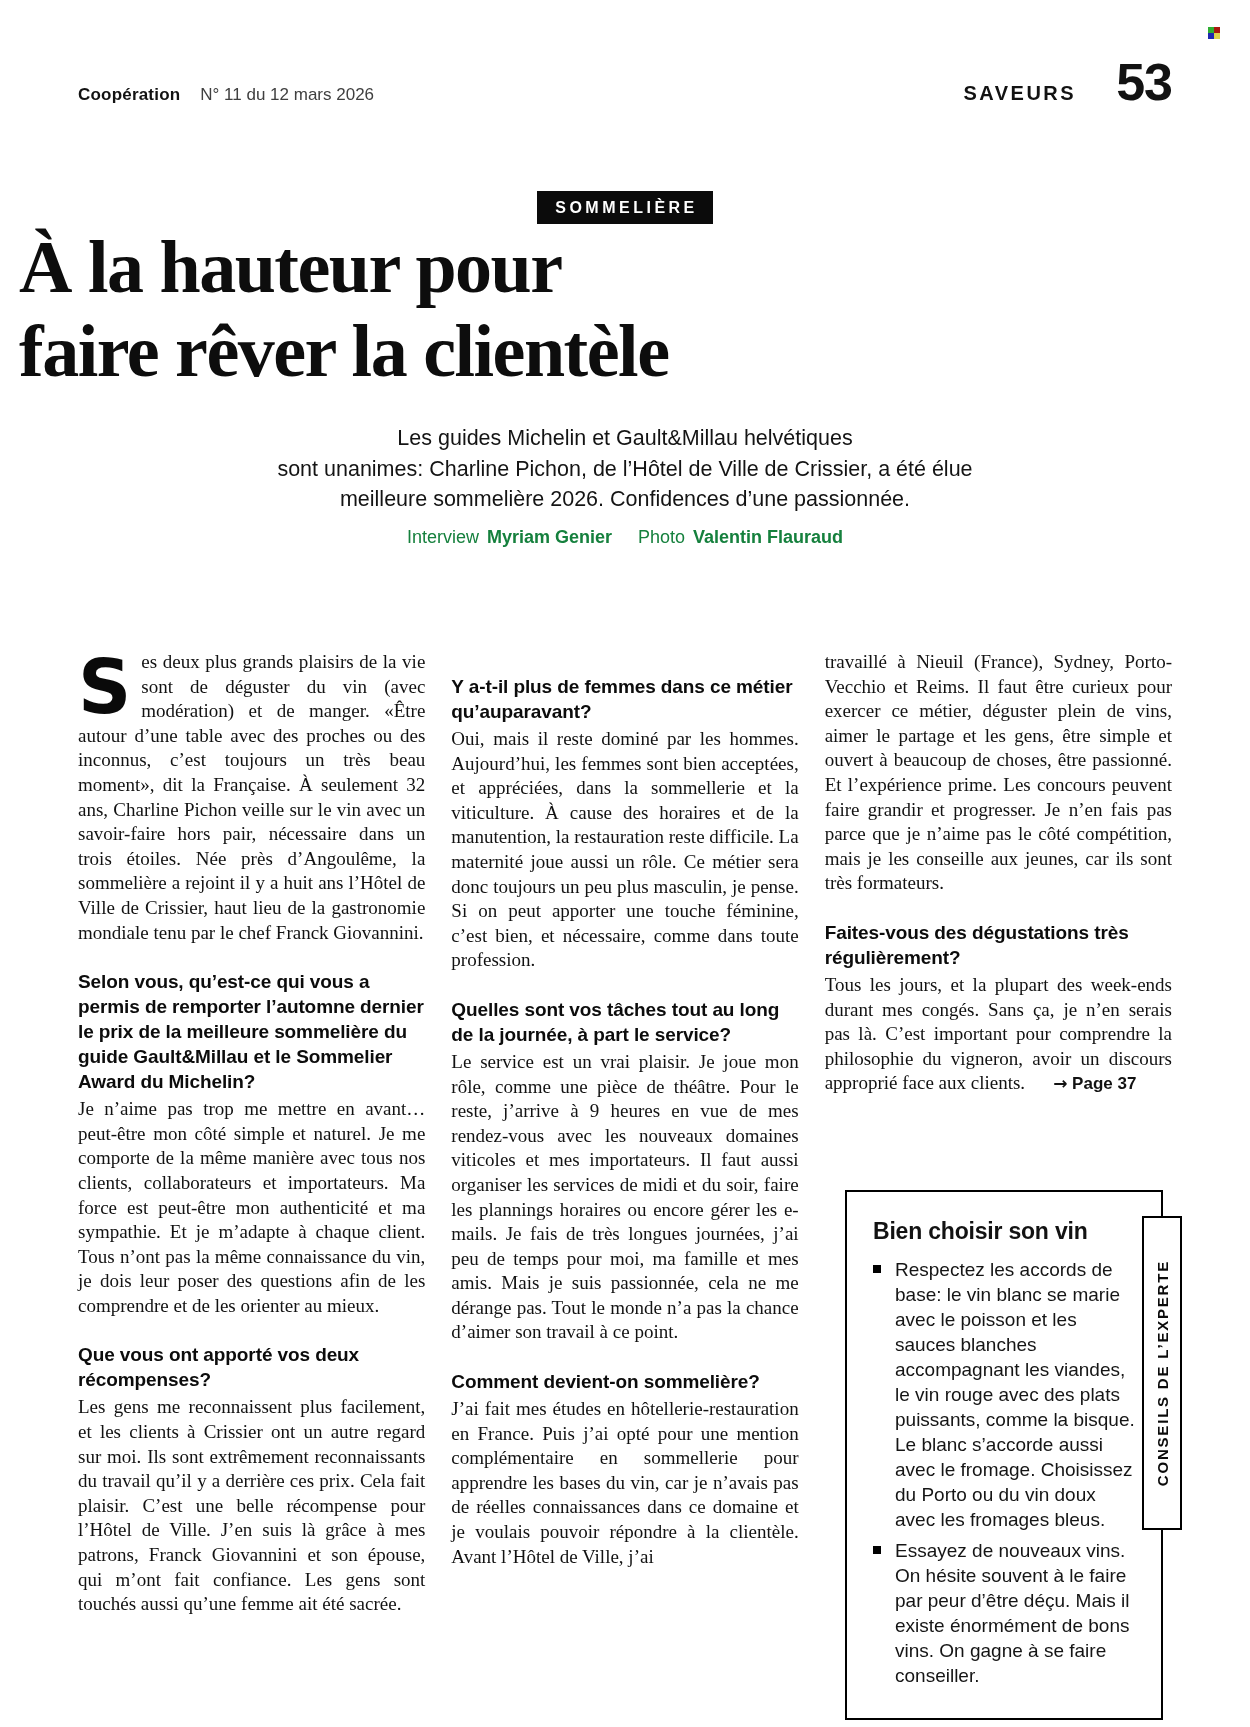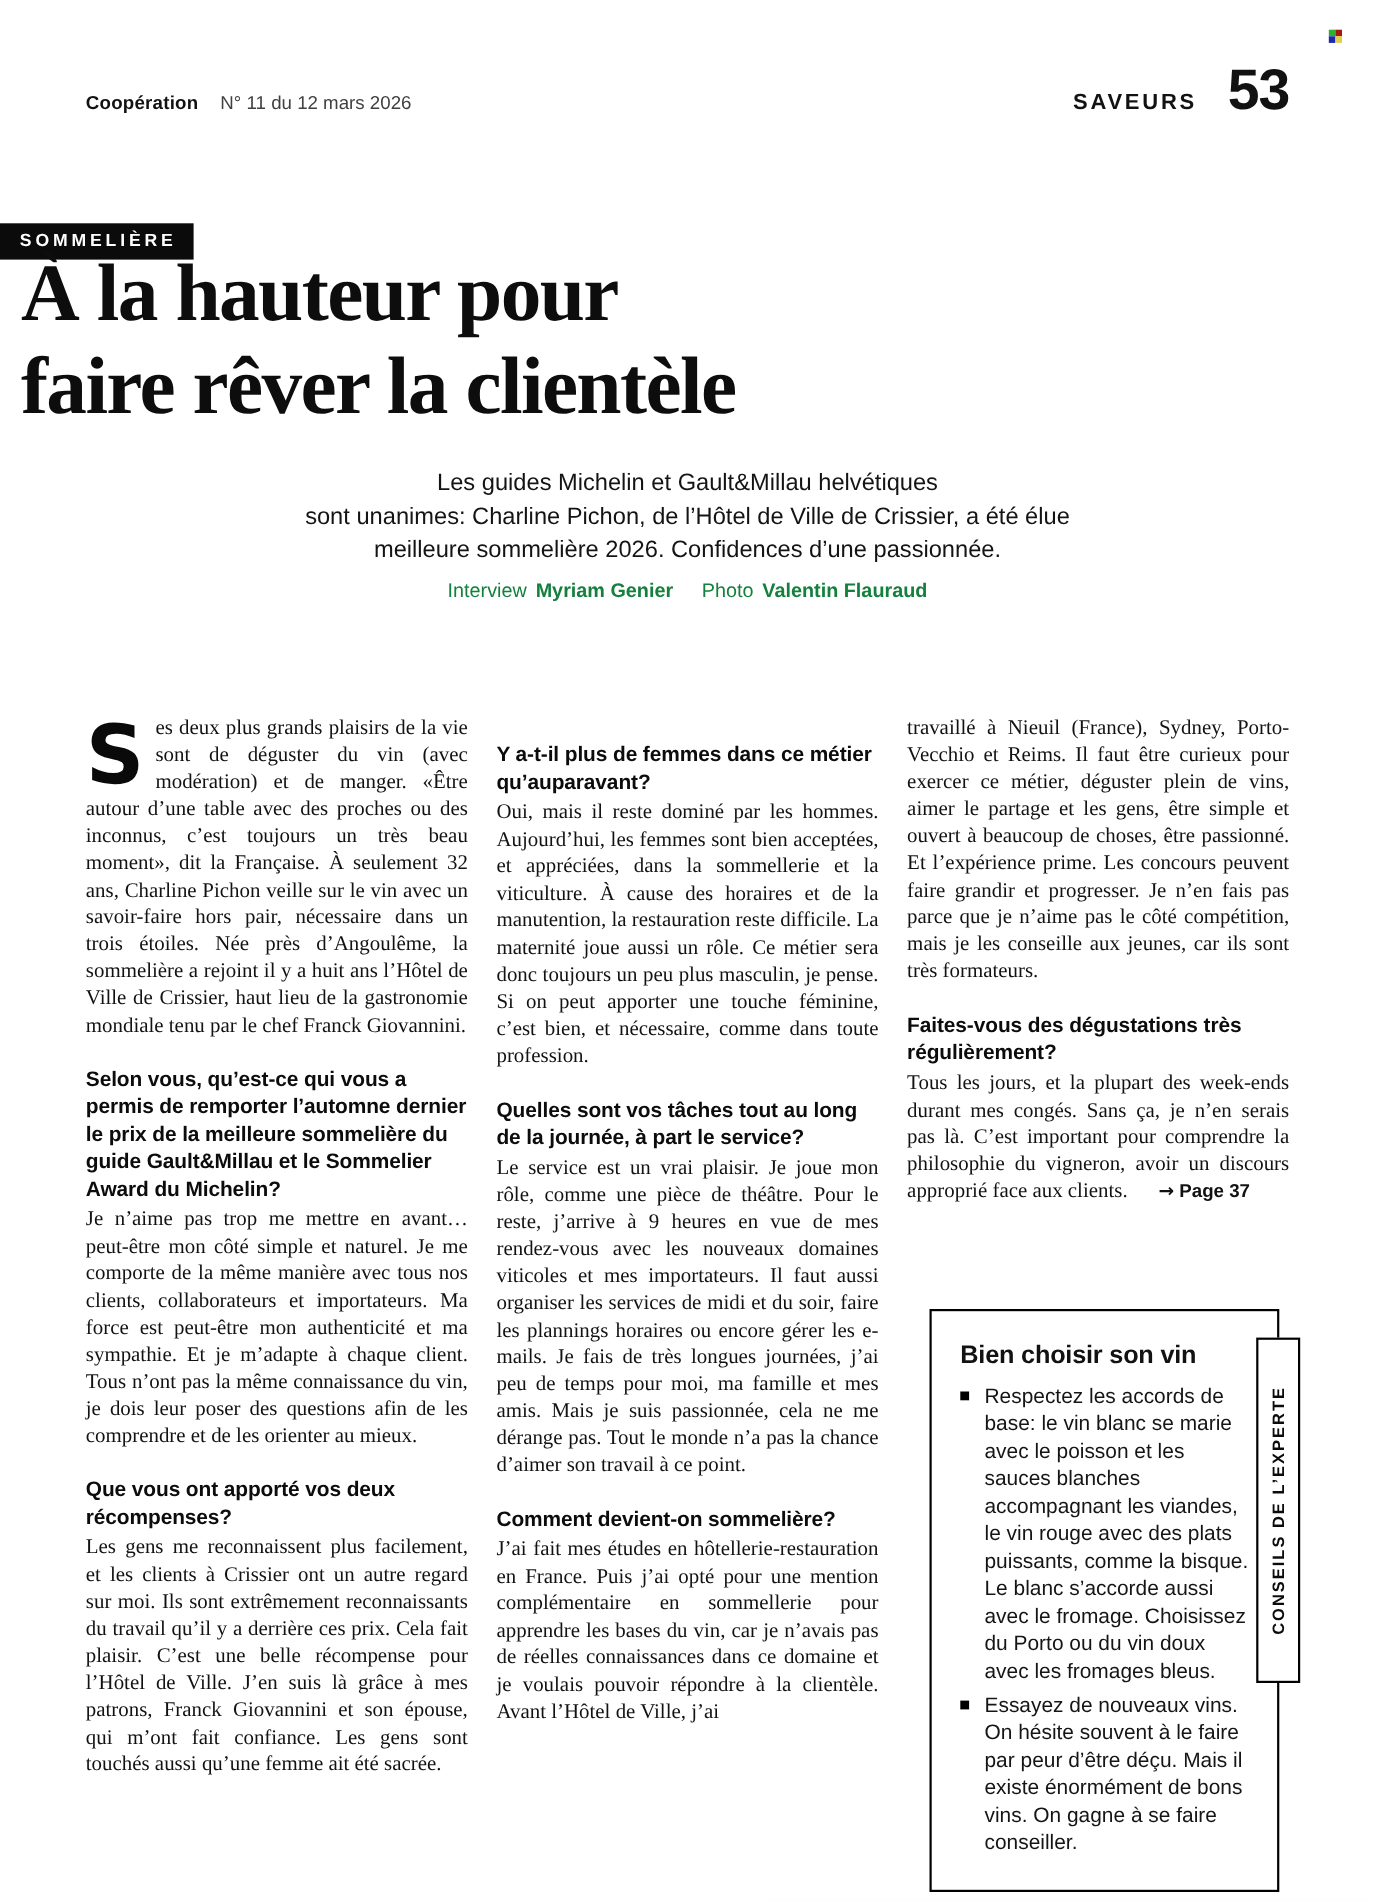--- a/index.html
+++ b/index.html
@@ -13,31 +13,31 @@
 
   
   .masthead{
     position:absolute;top:62px;left:78px;right:78px;
     display:flex;justify-content:space-between;align-items:baseline;
     font-family:"Liberation Sans", sans-serif;
   }
   .masthead .left{display:flex;align-items:baseline;gap:20px;font-size:17px;}
   .masthead .brand{font-weight:bold;letter-spacing:.2px;}
   .masthead .issue{font-weight:normal;color:#404040;}
-  .masthead .right{display:flex;align-items:baseline;gap:28px;}
+  .masthead .right{display:flex;align-items:baseline;gap:40px;}
   .masthead .section{font-weight:bold;font-size:20px;letter-spacing:2.5px;}
   .masthead .pagenum{font-weight:bold;font-size:52px;letter-spacing:-1px;line-height:0.8;}
 
   
   .regmark{position:absolute;top:27px;left:1208px;width:12px;height:12px;
     display:grid;grid-template-columns:6px 6px;grid-template-rows:6px 6px;}
   .regmark span{width:6px;height:6px;display:block;}
 
   
-  .kicker-wrap{position:absolute;top:203px;left:0;width:100%;}
+  .kicker-wrap{position:absolute;top:191px;left:0;width:100%;text-align:center;}
   .kicker{
     display:inline-block;background:#0b0b0b;color:#ffffff;
     font-family:"Liberation Sans", sans-serif;font-weight:bold;
     font-size:16px;letter-spacing:3.5px;padding:8px 15px 7px 18px;
   }
 
   
   .headline{
     position:absolute;top:226px;left:0;width:100%;text-align:left;
     font-family:Liberation Serif, serif;font-weight:600;

